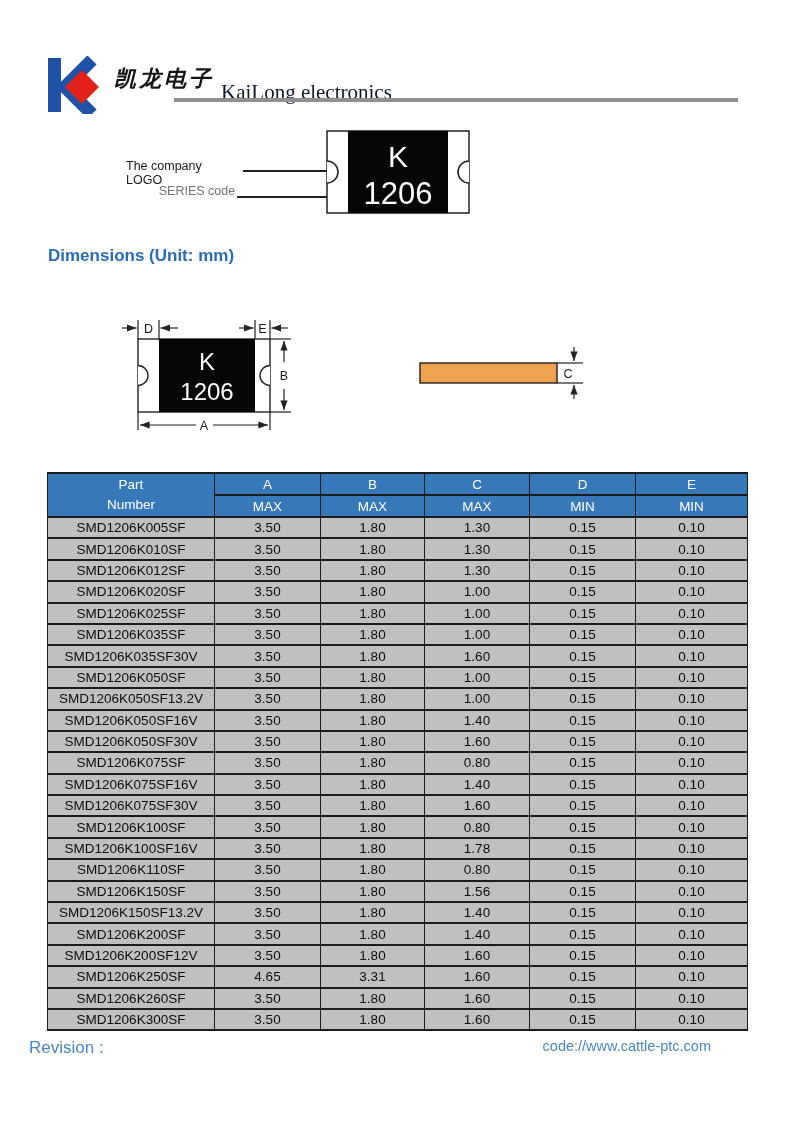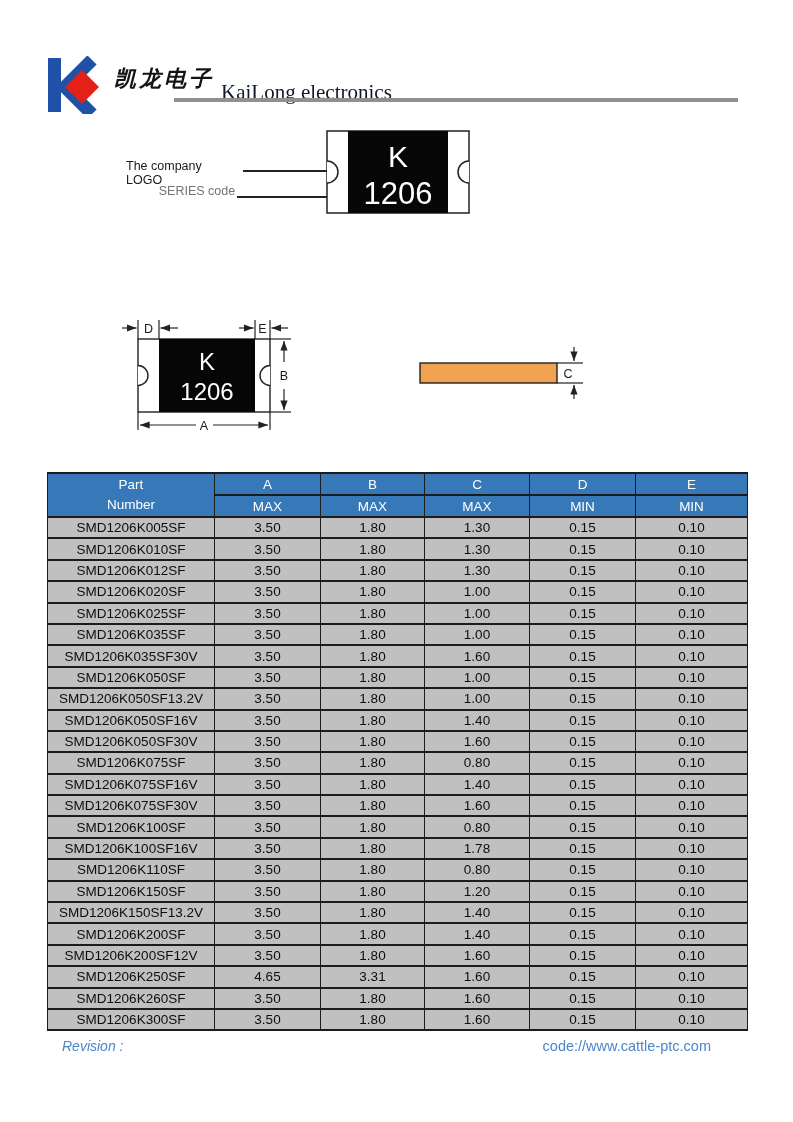--- a/index.html
+++ b/index.html
@@ -38,21 +38,21 @@
   
   #dim-table{position:absolute;left:47px;top:472px;width:700px;border-collapse:collapse;
            table-layout:fixed;font-size:13.5px;}
   #dim-table th,#dim-table td{border:1.3px solid #1c1c1c;border-top-width:2px;border-bottom-width:2px;
            text-align:center;vertical-align:middle;padding:0;font-weight:normal;}
   #dim-table thead th{background:var(--table-header-bg,#3779b8);color:#ffffff;height:20px;}
   #dim-table th.part-head{line-height:20px;}
   #dim-table tbody td{background:var(--row-bg,#c0c0c0);color:#0d0d0d;height:19.4px;}
 
   
-  #footer-revision{position:absolute;left:62px;top:1038px;font-size:14px;color:var(--link-blue,#4a86c8);font-style:italic;}
+  #footer-revision{position:absolute;left:29px;top:1038px;font-size:17px;color:var(--link-blue,#4a86c8);}
   #footer-url{position:absolute;right:82px;top:1038px;font-size:14.5px;color:var(--link-blue,#4a86c8);
            text-decoration:none;cursor:pointer;}
 </style>
 </head>
 <body>
 
 <div id="page">
 
   <svg id="logo-svg" width="64" height="58" viewBox="0 0 64 58">
     <rect x="2" y="2" width="13" height="54" fill="#1f51a6"></rect>
@@ -77,20 +77,21 @@
     <rect x="1" y="1" width="142" height="82" fill="#ffffff" stroke="#222" stroke-width="1.5"></rect>
     <rect x="22" y="1" width="100" height="82" fill="#060606"></rect>
     <g clip-path="url(#chipclip)">
       <circle cx="1" cy="42" r="11" fill="#ffffff" stroke="#222" stroke-width="1.5"></circle>
       <circle cx="143" cy="42" r="11" fill="#ffffff" stroke="#222" stroke-width="1.5"></circle>
     </g>
     <text class="chip-text" x="72" y="37" font-size="30">K</text>
     <text class="chip-text" x="72" y="74" font-size="31">1206</text>
   </svg>
 
+  <div id="dim-heading">Dimensions (Unit: mm)</div>
 
   <svg id="dim-svg" width="190" height="128" viewBox="0 0 190 128">
     <defs>
       <marker id="arrow1" markerWidth="9" markerHeight="7" refX="8" refY="3" orient="auto">
         <path d="M0,0 L8,3 L0,6 Z" fill="#222"></path>
       </marker>
       <clipPath id="dclip">
           <rect x="26" y="27" width="132" height="73"></rect>
         </clipPath>
     </defs>
@@ -307,21 +308,21 @@
           <td>3.50</td>
           <td>1.80</td>
           <td>0.80</td>
           <td>0.15</td>
           <td>0.10</td>
         </tr>
         <tr>
           <td>SMD1206K150SF</td>
           <td>3.50</td>
           <td>1.80</td>
-          <td>1.20</td>
+          <td>1.56</td>
           <td>0.15</td>
           <td>0.10</td>
         </tr>
         <tr>
           <td>SMD1206K150SF13.2V</td>
           <td>3.50</td>
           <td>1.80</td>
           <td>1.40</td>
           <td>0.15</td>
           <td>0.10</td>

